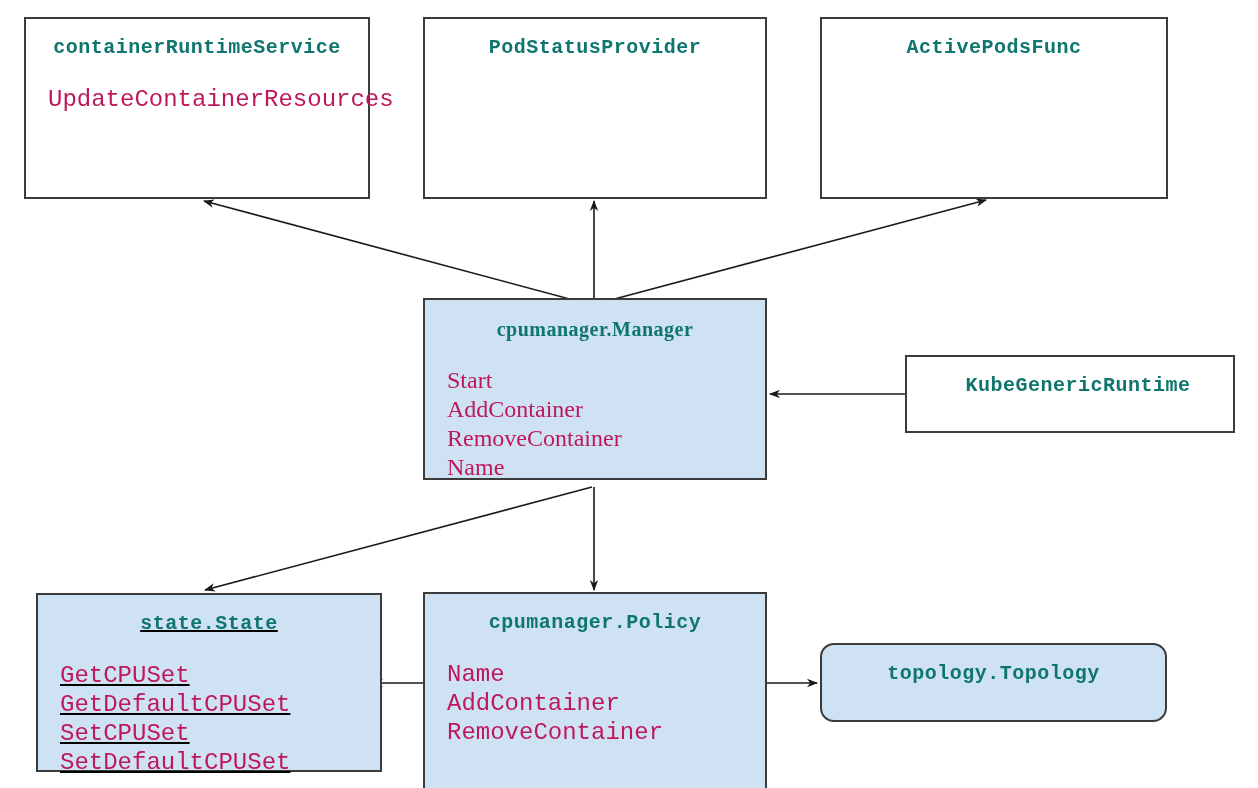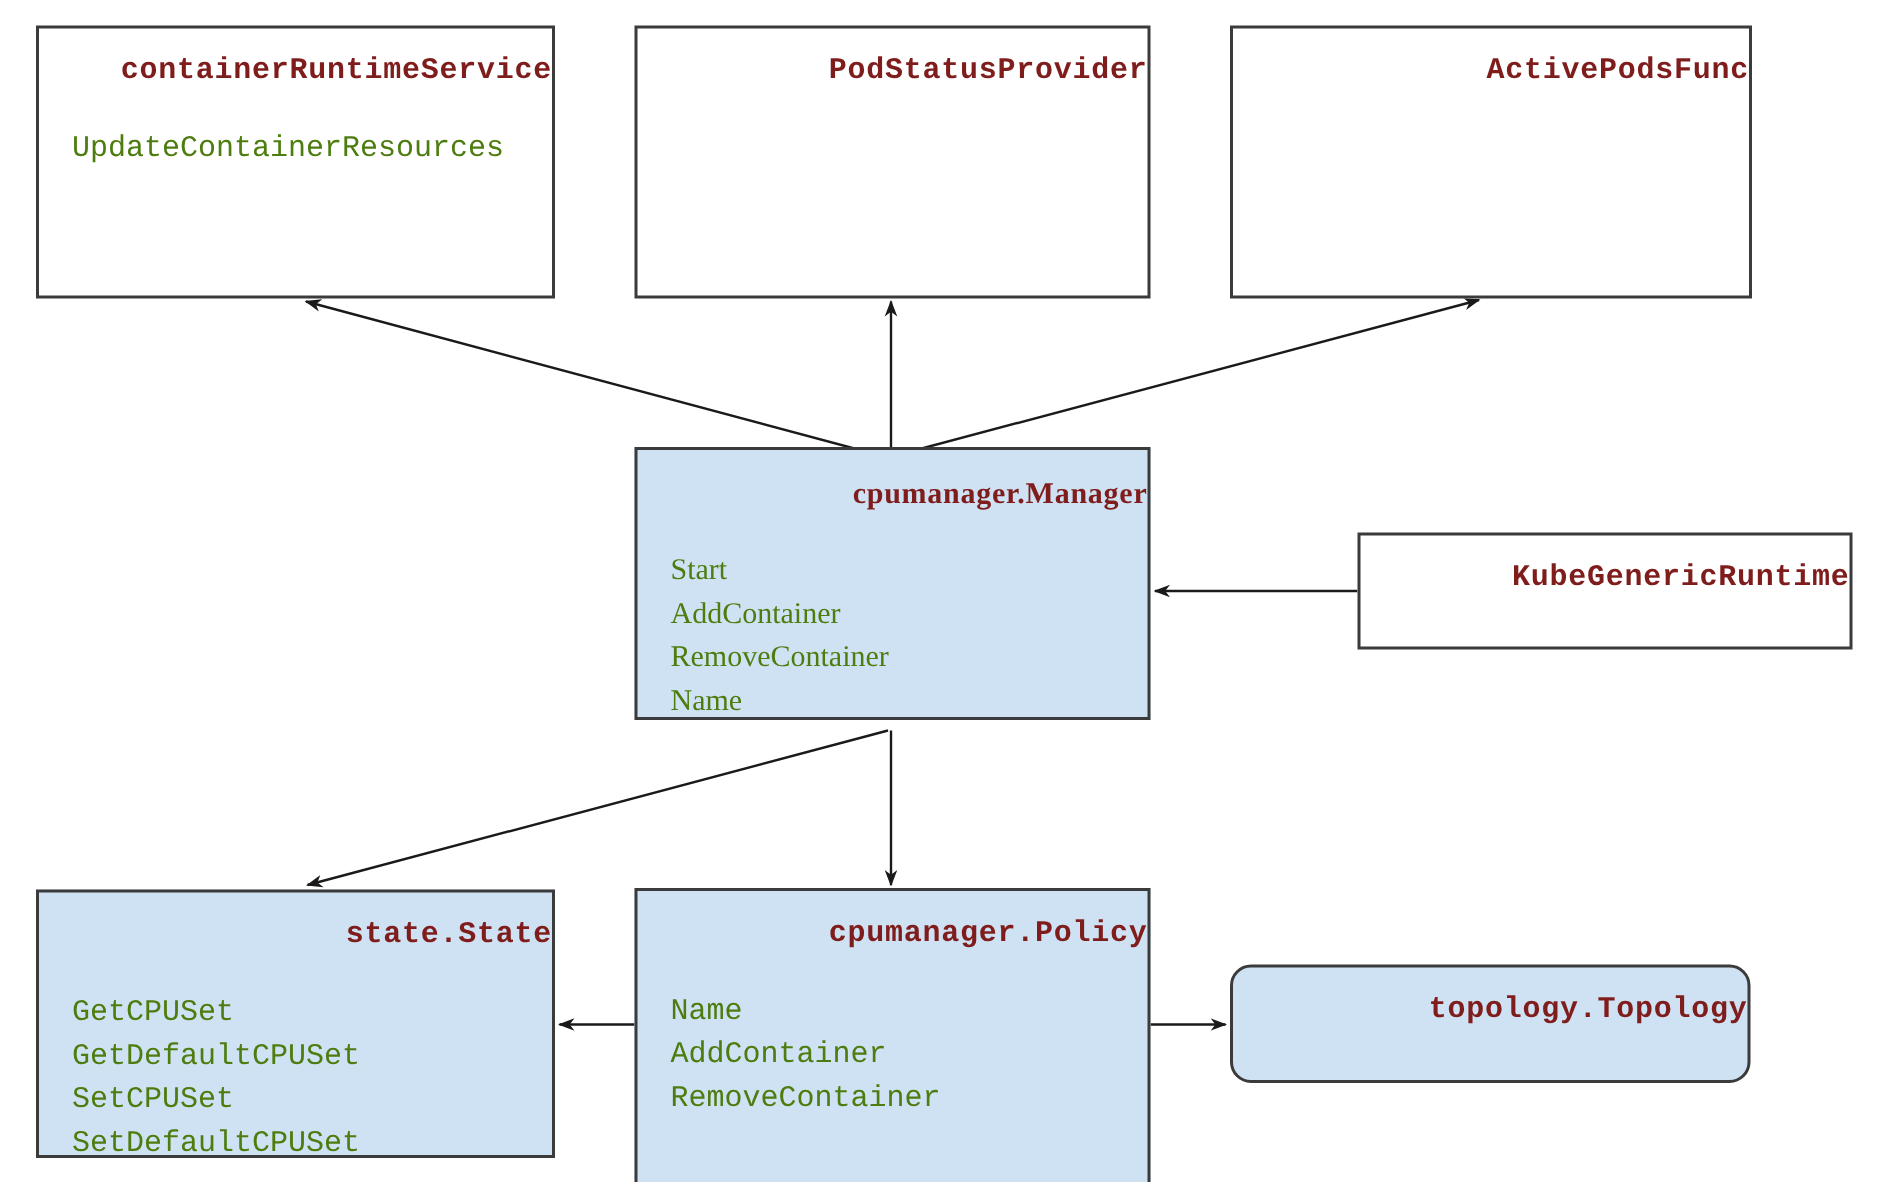--- a/index.html
+++ b/index.html
@@ -25,36 +25,36 @@
   }
   .node {
     position: absolute;
     box-sizing: border-box;
     border: 2px solid #3b3b3b;
     background: #ffffff;
     padding-top: 18px;
   }
   .node.blue { background: #cfe2f3; }
   .node-title {
-    text-align: right;
+    text-align: center;
     font-weight: bold;
     font-size: 20px;
     line-height: 22px;
-    color: #7f1d1d;
+    color: #0f766e;
     letter-spacing: 0.5px;
     white-space: nowrap;
   }
   .node-methods {
     margin-top: 26px;
     padding-left: 22px;
   }
   .method {
-    font-size: 20px;
+    font-size: 24px;
     line-height: 29px;
-    color: #4d7c0f;
+    color: #be185d;
     white-space: nowrap;
   }
 </style>
 </head>
 <body>
 
 <div class="canvas">
 
   <svg class="edges-layer" width="1258" height="788" viewBox="0 0 1258 788">
     <defs>
@@ -94,21 +94,21 @@
       <div class="method">AddContainer</div>
       <div class="method">RemoveContainer</div>
       <div class="method">Name</div>
     </div>
   </div>
 
   <div class="node white" style="left:905px; top:355px; width:330px; height:78px;padding-left:16px;">
     <div class="node-title">KubeGenericRuntime</div>
   </div>
 
-  <div class="node blue" style="left:24px; top:593px; width:346px; height:179px;">
+  <div class="node blue" style="left:36px; top:593px; width:346px; height:179px;text-decoration:underline;">
     <div class="node-title">state.State</div>
     <div class="node-methods">
       <div class="method">GetCPUSet</div>
       <div class="method">GetDefaultCPUSet</div>
       <div class="method">SetCPUSet</div>
       <div class="method">SetDefaultCPUSet</div>
     </div>
   </div>
 
   <div class="node blue" style="left:423px; top:592px; width:344px; height:212px;">

